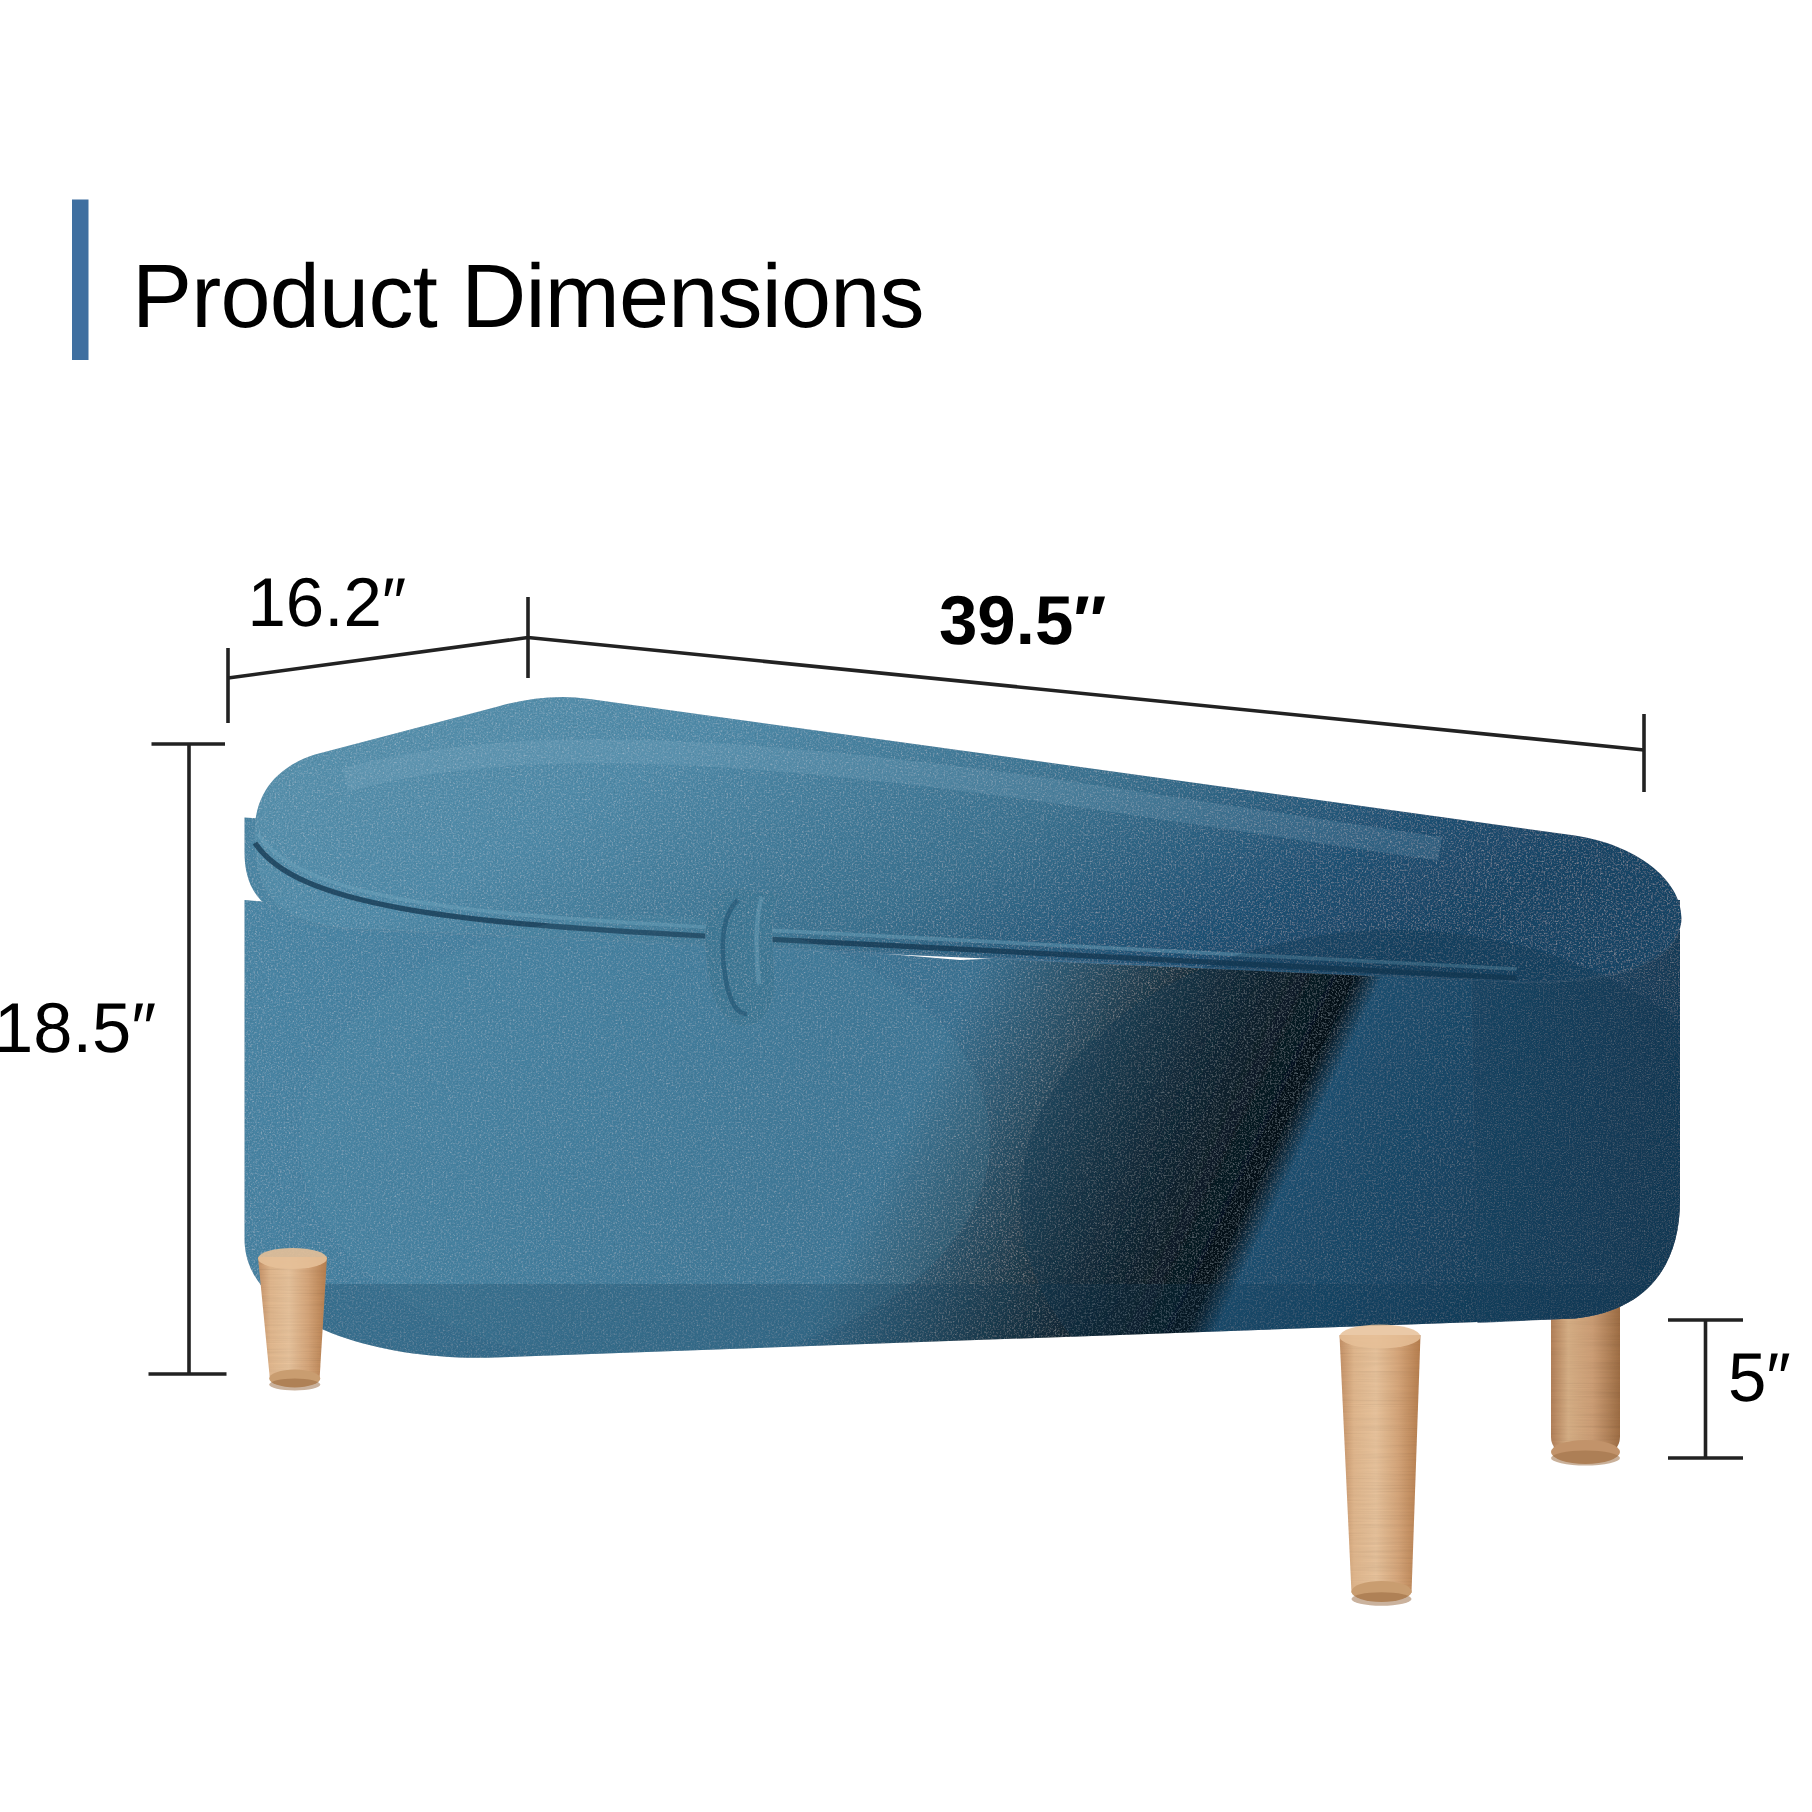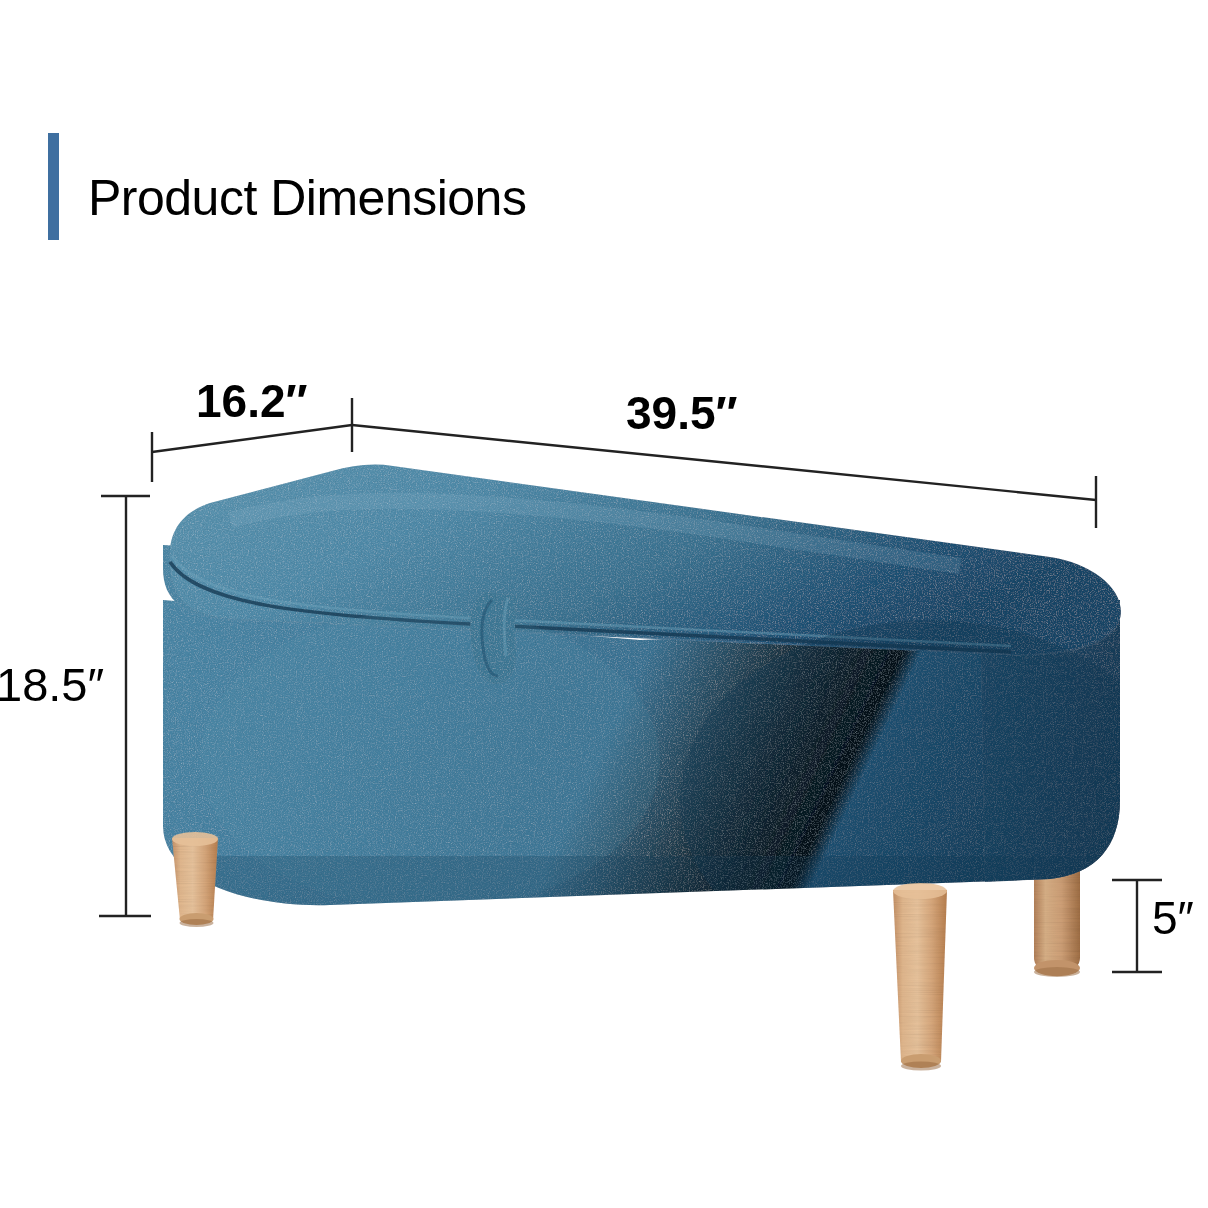--- a/index.html
+++ b/index.html
@@ -2,26 +2,26 @@
 <html><head>
 <meta charset="utf-8">
 <style>
   html,body{margin:0;padding:0;background:#ffffff;}
   body{width:1208px;height:1208px;position:relative;overflow:hidden;
        font-family:"Liberation Sans","DejaVu Sans",sans-serif;color:#111;}
 
   
   #title-block{position:absolute;left:48px;top:133px;display:flex;align-items:center;}
   #accent-bar{width:11px;height:107px;background:#3f6fa0;}
-  #page-title{margin-left:29px;font-size:50px;line-height:1;font-weight:400;
+  #page-title{margin-left:29px;font-size:60px;line-height:1;font-weight:400;
               letter-spacing:-0.5px;color:#000;white-space:nowrap;margin-top:22px;}
 
   
   .dim-label{position:absolute;font-size:46px;line-height:1;color:#000;white-space:nowrap;}
-  #label-depth{left:196px;top:378px;font-weight:bold;}
+  #label-depth{left:165px;top:378px;}
   #label-width{left:626px;top:390px;font-weight:bold;}
   #label-height{left:-4px;top:661px;font-size:47px;}
   #label-leg{left:1152px;top:895px;}
 
   
   #dim-svg{position:absolute;left:0;top:0;width:1208px;height:1208px;pointer-events:none;}
 
   
   #bench{position:absolute;left:0;top:0;width:1208px;height:1208px;}
 </style>

